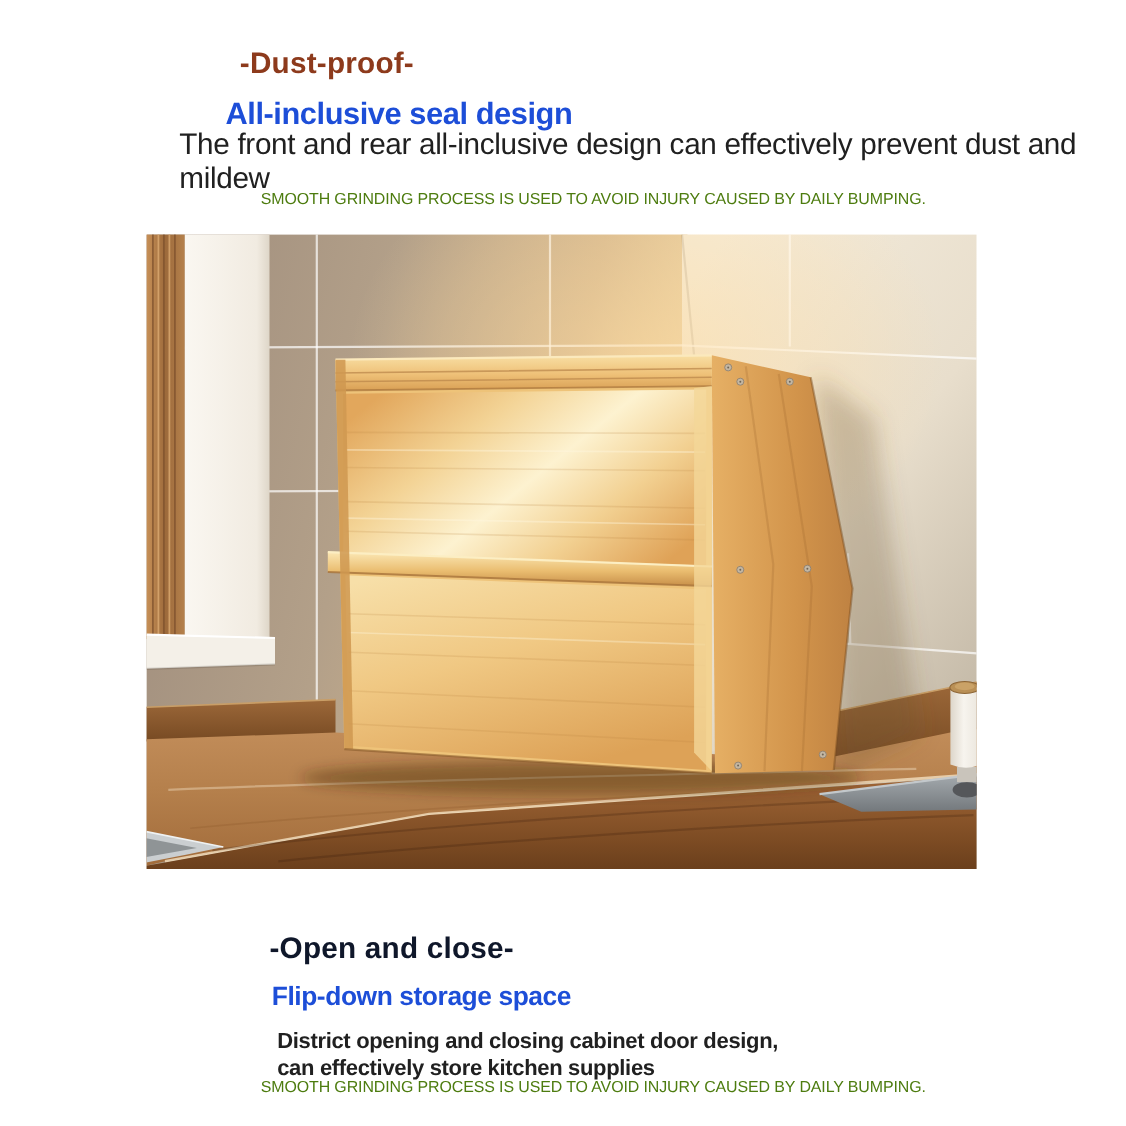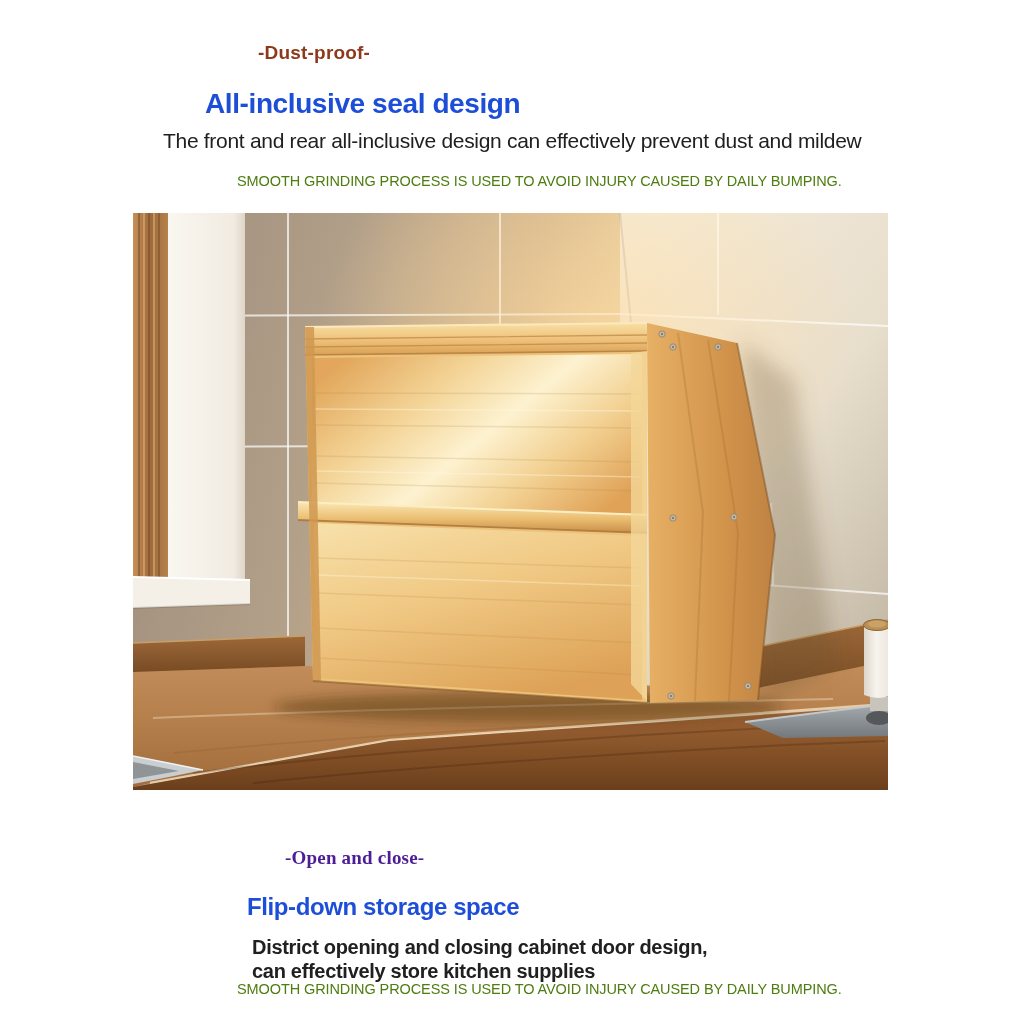--- a/index.html
+++ b/index.html
@@ -1,26 +1,26 @@
 <!DOCTYPE html>
 <html><head>
 <meta charset="utf-8">
 <style>
   html,body{margin:0;padding:0;background:#ffffff;}
   body{width:1024px;height:1024px;position:relative;overflow:hidden;
        font-family:"Liberation Sans","DejaVu Sans",sans-serif;}
   .abs{position:absolute;}
-  .tagline{font-weight:700;font-size:19px;letter-spacing:.2px;margin-left:40px;}
+  .tagline{font-weight:700;font-size:27px;letter-spacing:.2px;}
   .tagline-top{left:218px;top:42px;color:#8d3a1c;}
-  .tagline-bottom{left:245px;top:847px;color:#4c1d95;font-family:Liberation Serif, serif;}
+  .tagline-bottom{left:245px;top:847px;color:#0f172a;}
   .heading{font-weight:700;color:#1d4ed8;letter-spacing:-.4px;}
   .heading-top{left:205px;top:88px;font-size:28px;}
   .heading-bottom{left:247px;top:893px;font-size:24px;}
   .desc{color:#202020;font-weight:400;letter-spacing:-.3px;}
-  .desc-top{left:163px;top:129px;font-size:21px;text-align:center;}
+  .desc-top{left:163px;top:116px;font-size:27px;}
   .desc-b1{left:252px;top:936px;font-size:20px;font-weight:700;letter-spacing:-.3px;}
   .desc-b2{left:252px;top:960px;font-size:20px;font-weight:700;letter-spacing:-.3px;text-align:right;}
   .caption{color:#4d7c0f;font-size:14.5px;letter-spacing:-.1px;font-weight:400;}
   .caption-top{left:237px;top:173px;}
   .caption-bottom{left:237px;top:981px;}
   .photo{left:133px;top:213px;width:755px;height:577px;overflow:hidden;}
   svg{display:block;}
 </style>
 </head>
 <body>

